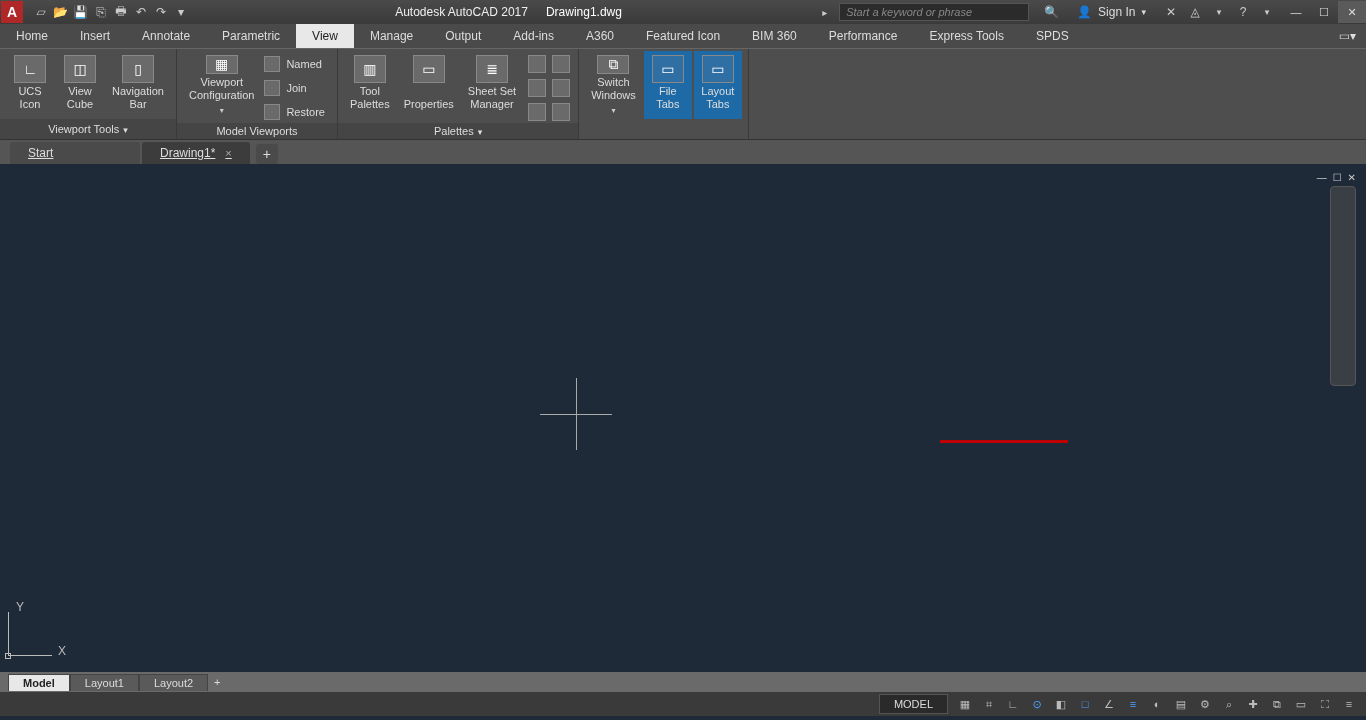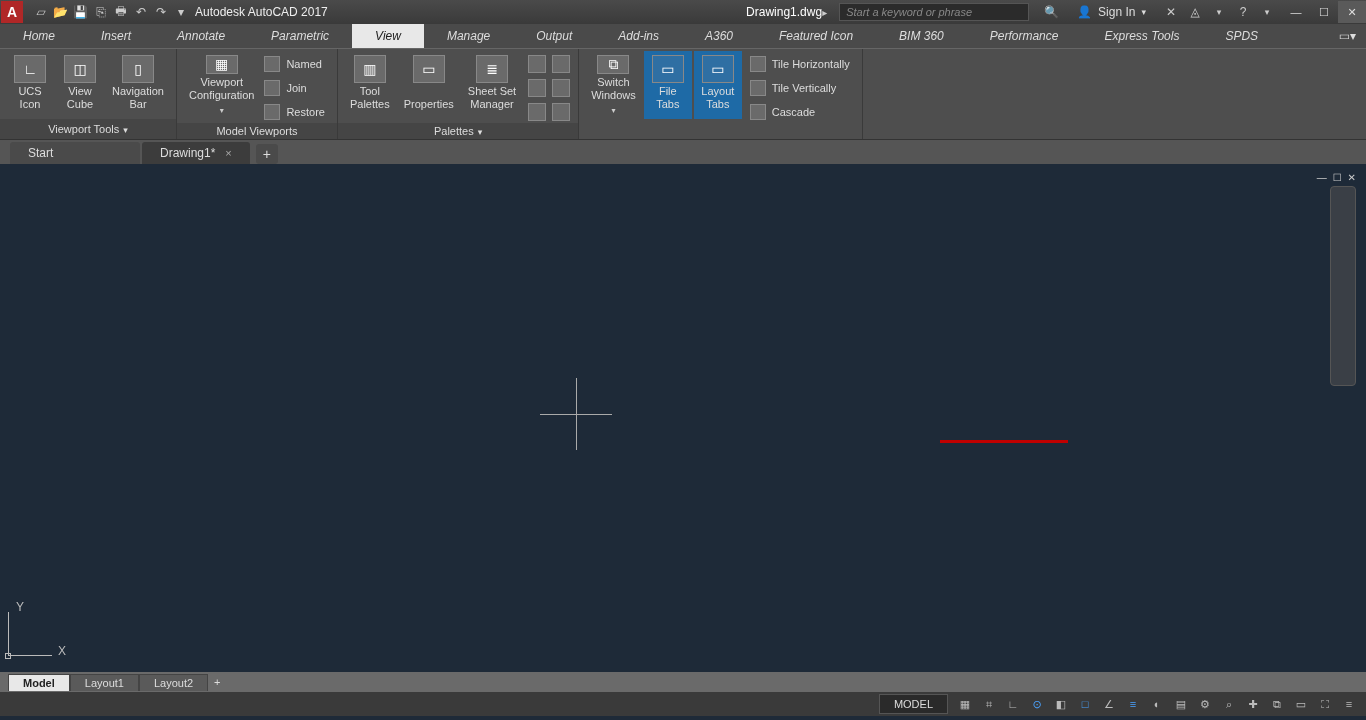--- a/index.html
+++ b/index.html
@@ -3,34 +3,34 @@
 <meta charset="utf-8">
 <style>
 * { margin: 0; padding: 0; box-sizing: border-box; font-family: "Segoe UI", Arial, sans-serif; user-select: none; }
 html, body { width: 1366px; height: 720px; overflow: hidden; background: #1e2a38; }
 
 
 .title-bar { height: 24px; background: linear-gradient(#4a4a4a,#3a3a3a); display: flex; align-items: center; color: #ddd; font-size: 12px; }
 .app-menu { width: 22px; height: 22px; background: #b02727; color: #fff; display:flex; align-items:center; justify-content:center; font-weight:bold; font-size:14px; margin:1px 4px 1px 1px; }
 .qat { display:flex; gap:4px; padding:0 6px; }
 .qat .ic { width:16px; height:16px; color:#ccc; display:flex; align-items:center; justify-content:center; font-size:12px; }
-.title-text { flex:1; text-align:center; display:flex; align-items:center; justify-content:space-between; gap:18px; }
+.title-text { flex:1; text-align:center; display:flex; align-items:center; justify-content:center; gap:18px; }
 .title-text .app { color:#eee; }
 .title-text .doc { color:#fff; font-weight:500; }
 .search-box { width:190px; height:18px; background:#2b2b2b; border:1px solid #555; display:flex; align-items:center; padding:0 6px; color:#888; font-style:italic; font-size:11px; margin:0 8px; }
 .tr-icons { display:flex; gap:6px; align-items:center; padding:0 6px; }
 .tr-icons .ic { width:18px; height:18px; color:#ccc; display:flex; align-items:center; justify-content:center; font-size:12px; }
 .signin { display:flex; align-items:center; gap:6px; color:#ddd; font-size:12px; padding:0 10px; }
 .win-controls { display:flex; }
 .win-controls div { width:28px; height:22px; display:flex; align-items:center; justify-content:center; color:#ddd; font-size:11px; }
 .win-controls .close { background:#5a5a5a; }
 
 
 .menu-tabs { height: 24px; background:#4a4a4a; display:flex; align-items:stretch; font-size:12px; color:#ddd; }
-.menu-tabs .tab { padding:4px 23px; display:flex; align-items:center;font-style:italic; }
+.menu-tabs .tab { padding:4px 16px; display:flex; align-items:center; }
 .menu-tabs .tab.active { background:#e8e8e8; color:#222; }
 .menu-tabs .right { margin-left:auto; display:flex; align-items:center; gap:6px; padding:0 10px; }
 
 
 .ribbon { height:92px; background:#4e4e4e; display:flex; border-top:1px solid #666; border-bottom:1px solid #333; }
 .panel { display:flex; flex-direction:column; border-right:1px solid #3a3a3a; }
 .panel-body { flex:1; display:flex; align-items:flex-start; padding:2px 6px 0 6px; gap:2px; }
 .panel-title { height:20px; font-size:11px; color:#ddd; text-align:center; background:#454545; display:flex; align-items:center; justify-content:center; gap:6px; padding:0 8px; }
 .panel-title .dd::after { content:"▾"; font-size:9px; margin-left:4px; }
 .panel-title .dl { margin-left:auto; font-size:9px; color:#aaa; }
@@ -43,21 +43,21 @@
 .big-btn .dd { font-size:8px; color:#ccc; }
 
 .small-col { display:flex; flex-direction:column; gap:2px; padding-top:2px; }
 .small-btn { display:flex; align-items:center; gap:6px; color:#ddd; font-size:11px; padding:2px 6px 2px 2px; height:22px; }
 .small-btn .ic { width:16px; height:16px; background:#6a6a6a; border:1px solid #888; }
 .icon-grid { display:grid; grid-template-columns:repeat(2,20px); grid-auto-rows:20px; gap:4px; padding-top:4px; margin-left:4px; }
 .icon-grid .ic { width:18px; height:18px; background:#6a6a6a; border:1px solid #888; }
 
 
 .doc-tabs { height:24px; background:#555; display:flex; align-items:flex-end; font-size:12px; color:#ddd; padding-left:10px; gap:0; }
-.doc-tabs .dtab { padding:4px 18px; background:#3c3c3c; border-top-left-radius:3px; border-top-right-radius:3px; margin-right:2px; display:flex; align-items:center; gap:10px; }
+.doc-tabs .dtab { padding:4px 18px; background:#3c3c3c; border-top-left-radius:3px; border-top-right-radius:3px; margin-right:2px; display:flex; align-items:center; gap:10px;text-decoration:underline; }
 .doc-tabs .dtab.start { background:#4a4a4a; width:130px; }
 .doc-tabs .dtab .x { color:#aaa; font-size:11px; }
 .doc-tabs .plus { width:22px; height:20px; background:#4a4a4a; border-radius:3px; display:flex; align-items:center; justify-content:center; color:#ddd; margin-left:4px; font-size:14px; }
 
 
 .canvas-wrap { position:relative; height:508px; background:#1e2a38; }
 .mini-ctrl { position:absolute; top:8px; right:10px; display:flex; gap:6px; color:#ccc; font-size:10px; }
 .mini-ctrl span { cursor:default; }
 .nav-bar { position:absolute; right:10px; top:22px; width:26px; height:200px; background:#3a3f46; border:1px solid #555; border-radius:4px; }
 
@@ -256,34 +256,20 @@
       </div>
       <div class="big-btn active">
         <div class="glyph blue">▭</div>
         <div class="lbl" style="white-space:pre-line">File
 Tabs</div>
       </div>
       <div class="big-btn active">
         <div class="glyph blue">▭</div>
         <div class="lbl" style="white-space:pre-line">Layout
 Tabs</div>
-      </div>
-      <div class="small-col" style="margin-left:4px">
-        <div class="small-btn">
-            <span class="ic"></span>
-            <span>Tile Horizontally</span>
-          </div>
-        <div class="small-btn">
-            <span class="ic"></span>
-            <span>Tile Vertically</span>
-          </div>
-        <div class="small-btn">
-            <span class="ic"></span>
-            <span>Cascade</span>
-          </div>
       </div>
     </div>
   </div>
 
 </div>
 
 <div class="doc-tabs">
   <div class="dtab start">
       <span>Start</span>
     </div>

